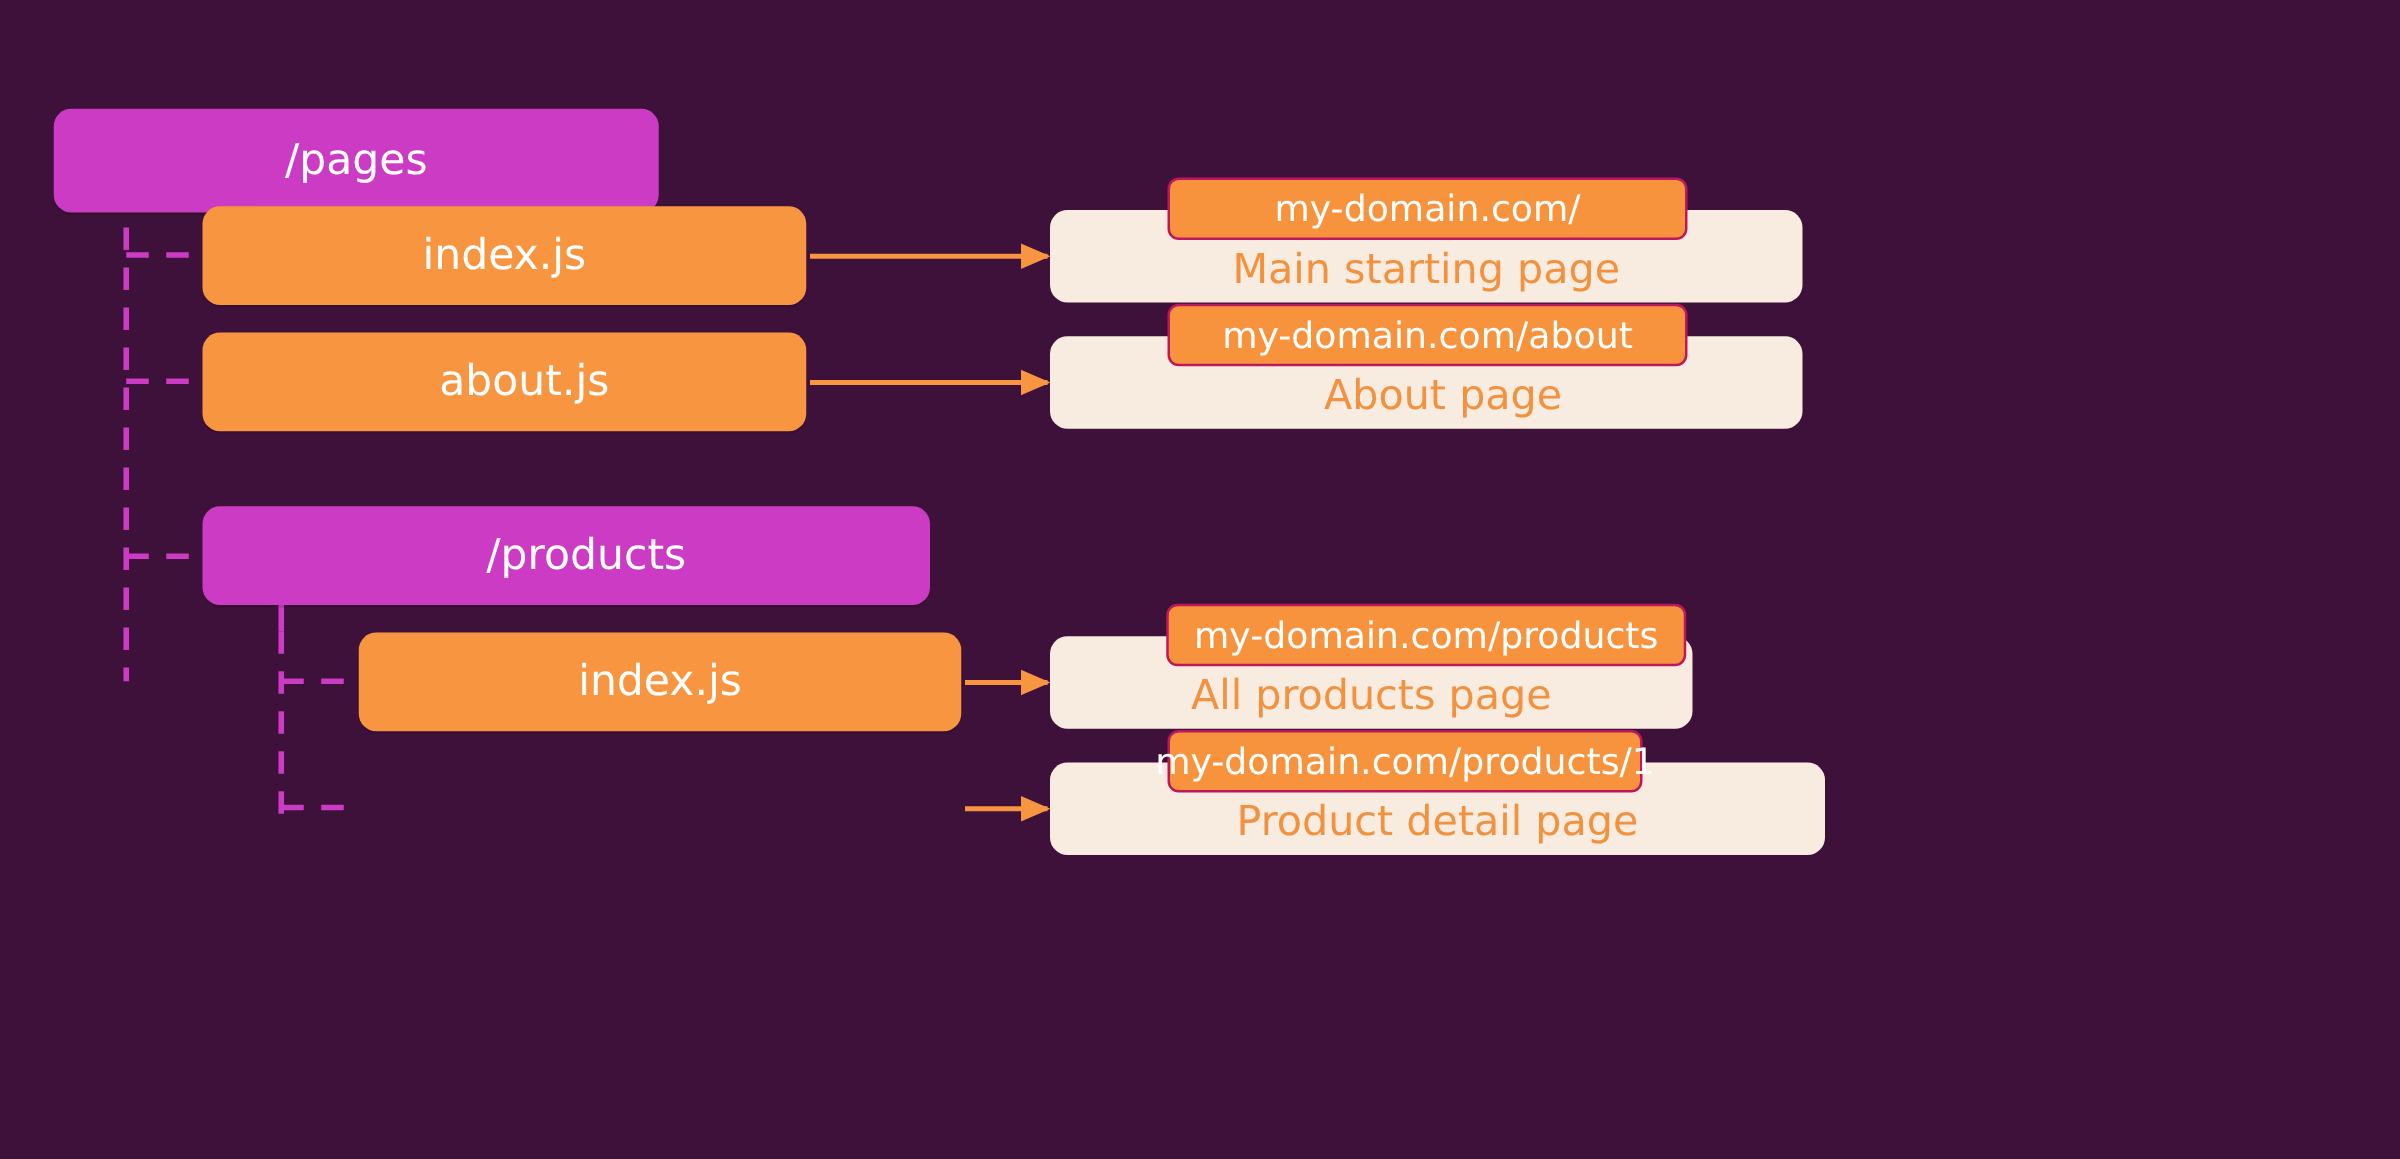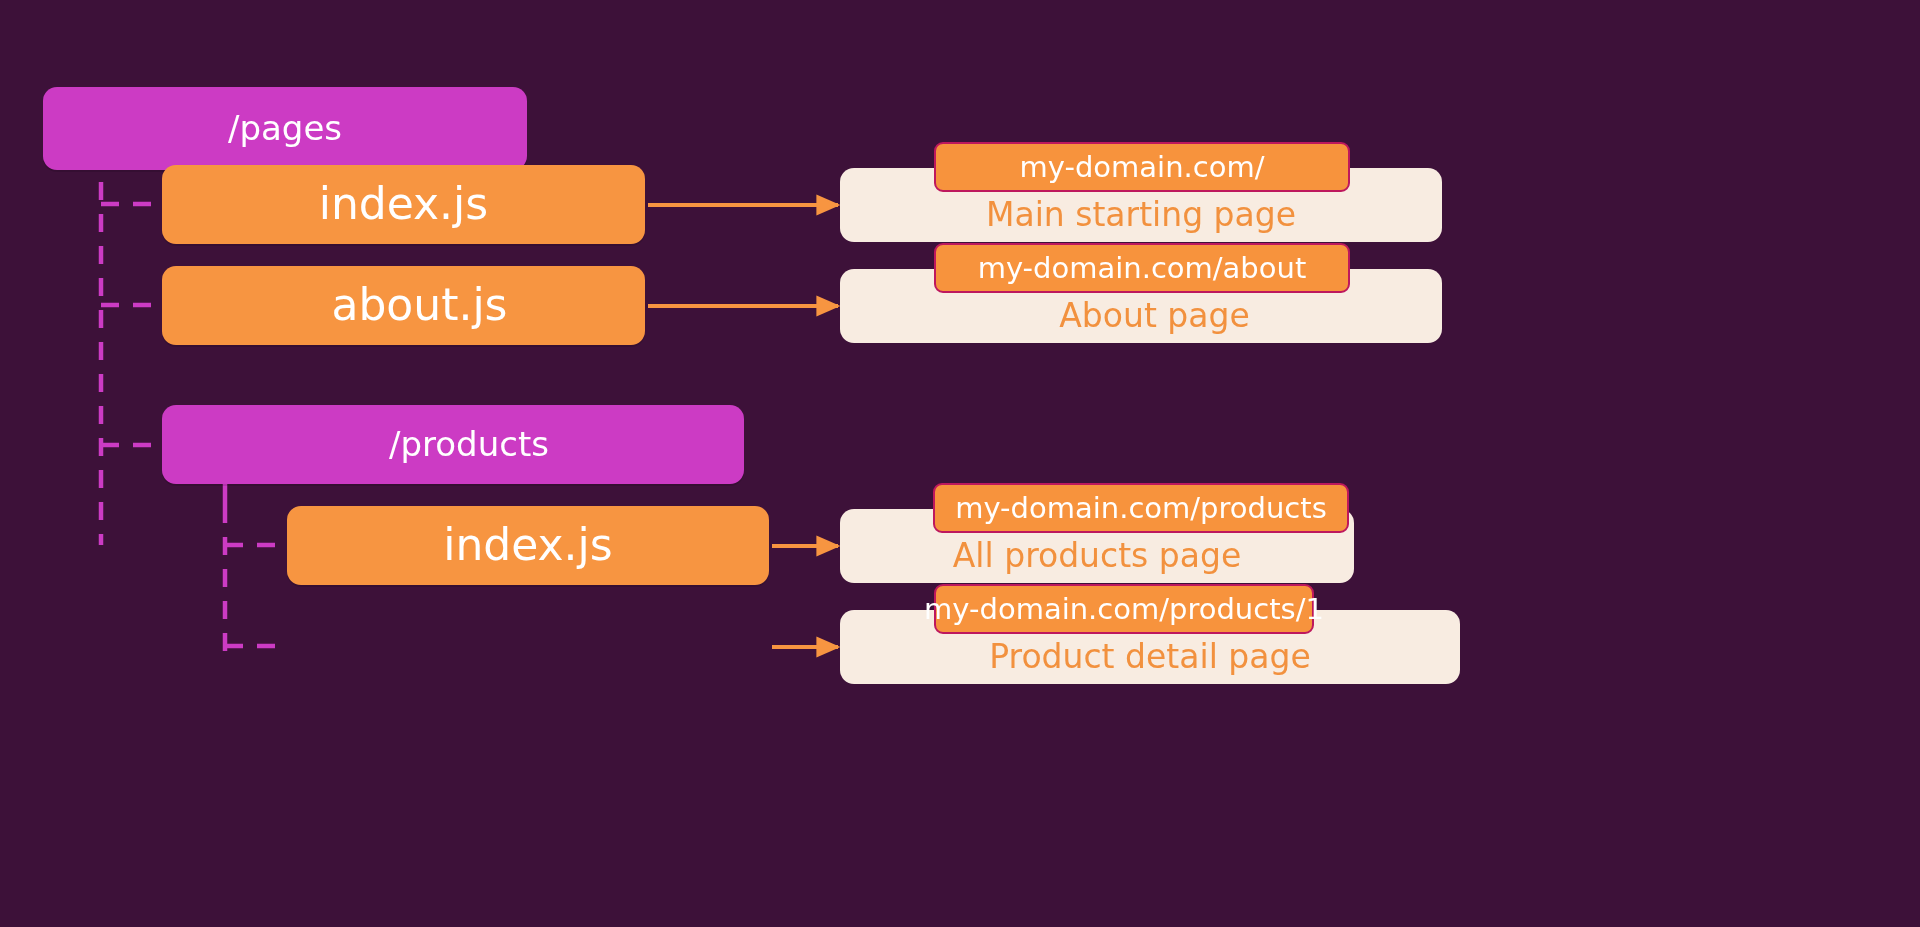--- a/index.html
+++ b/index.html
@@ -42,21 +42,21 @@
   .dir-node {
     background: #cc3bc4;
     color: #ffffff;
     font-size: 34px;
     font-weight: 400;
     box-shadow: 0 2px 0 rgba(0,0,0,0.12);
   }
   .file-node {
     background: #f79541;
     color: #ffffff;
-    font-size: 44px;
+    font-size: 34px;
     font-weight: 400;
     box-shadow: 0 2px 0 rgba(0,0,0,0.12);
   }
   
   .result-group {
     position: absolute;
   }
   .result-card {
     position: absolute;
     left: 0;

